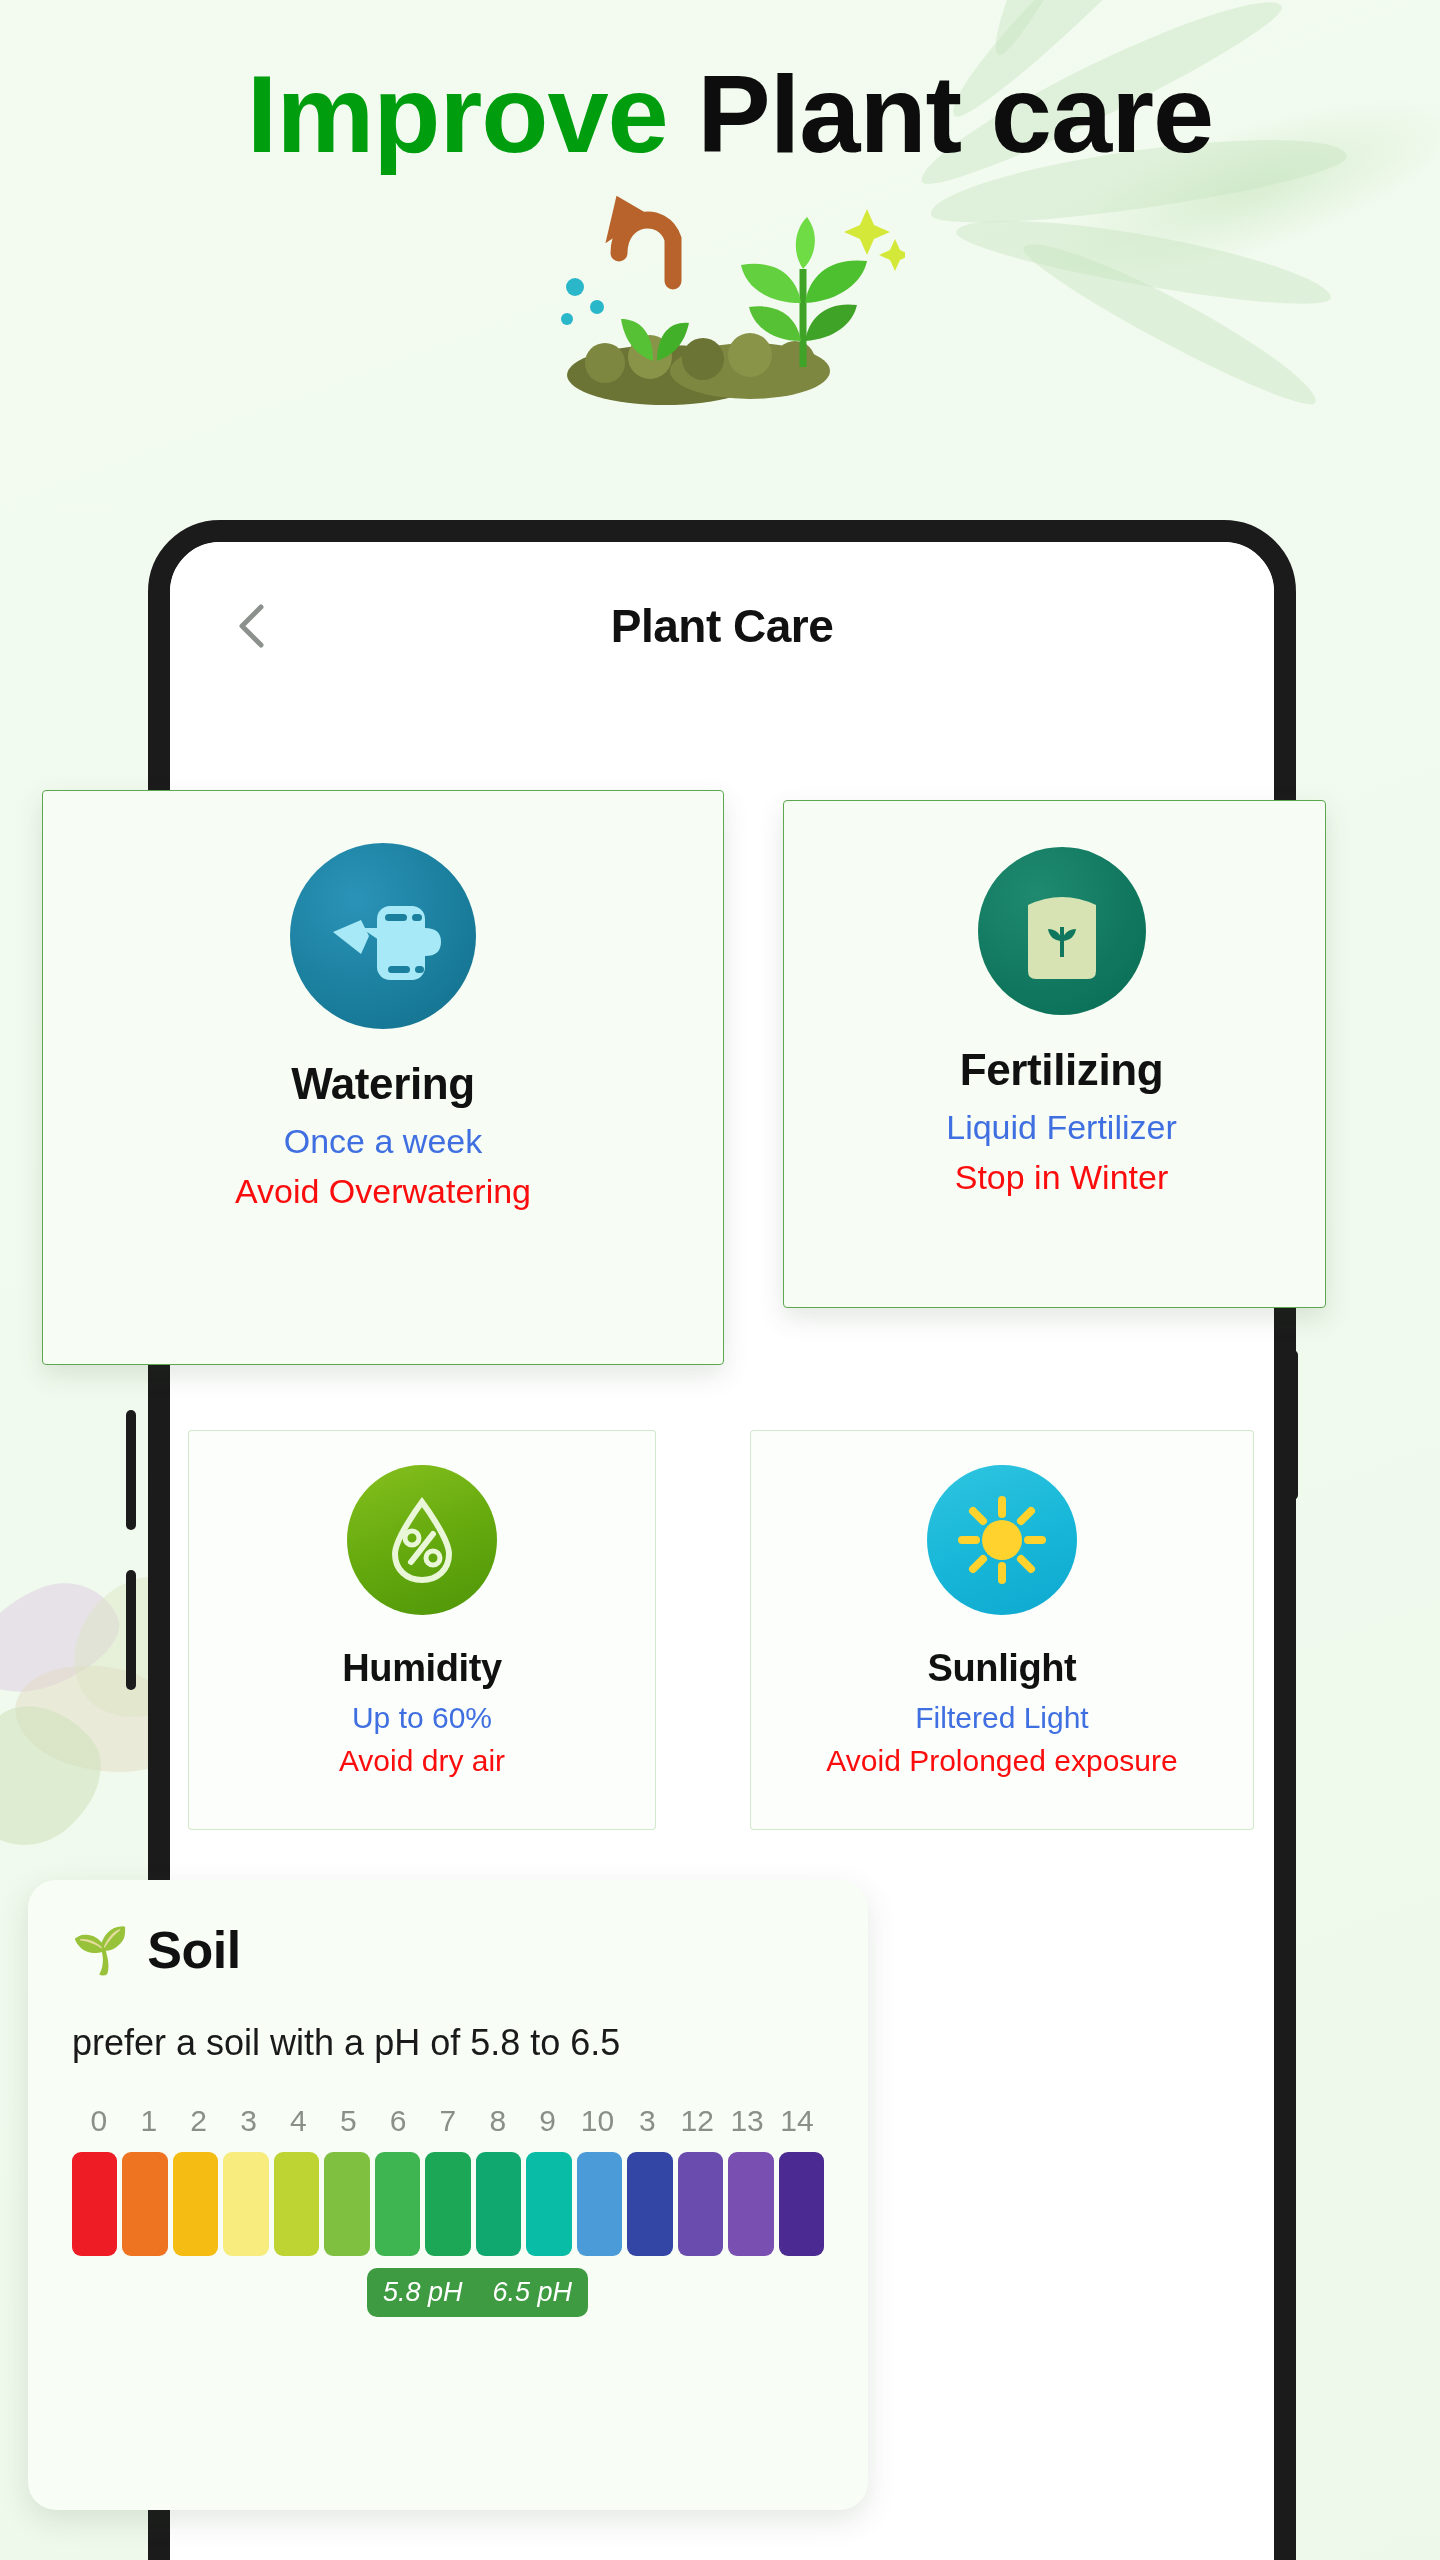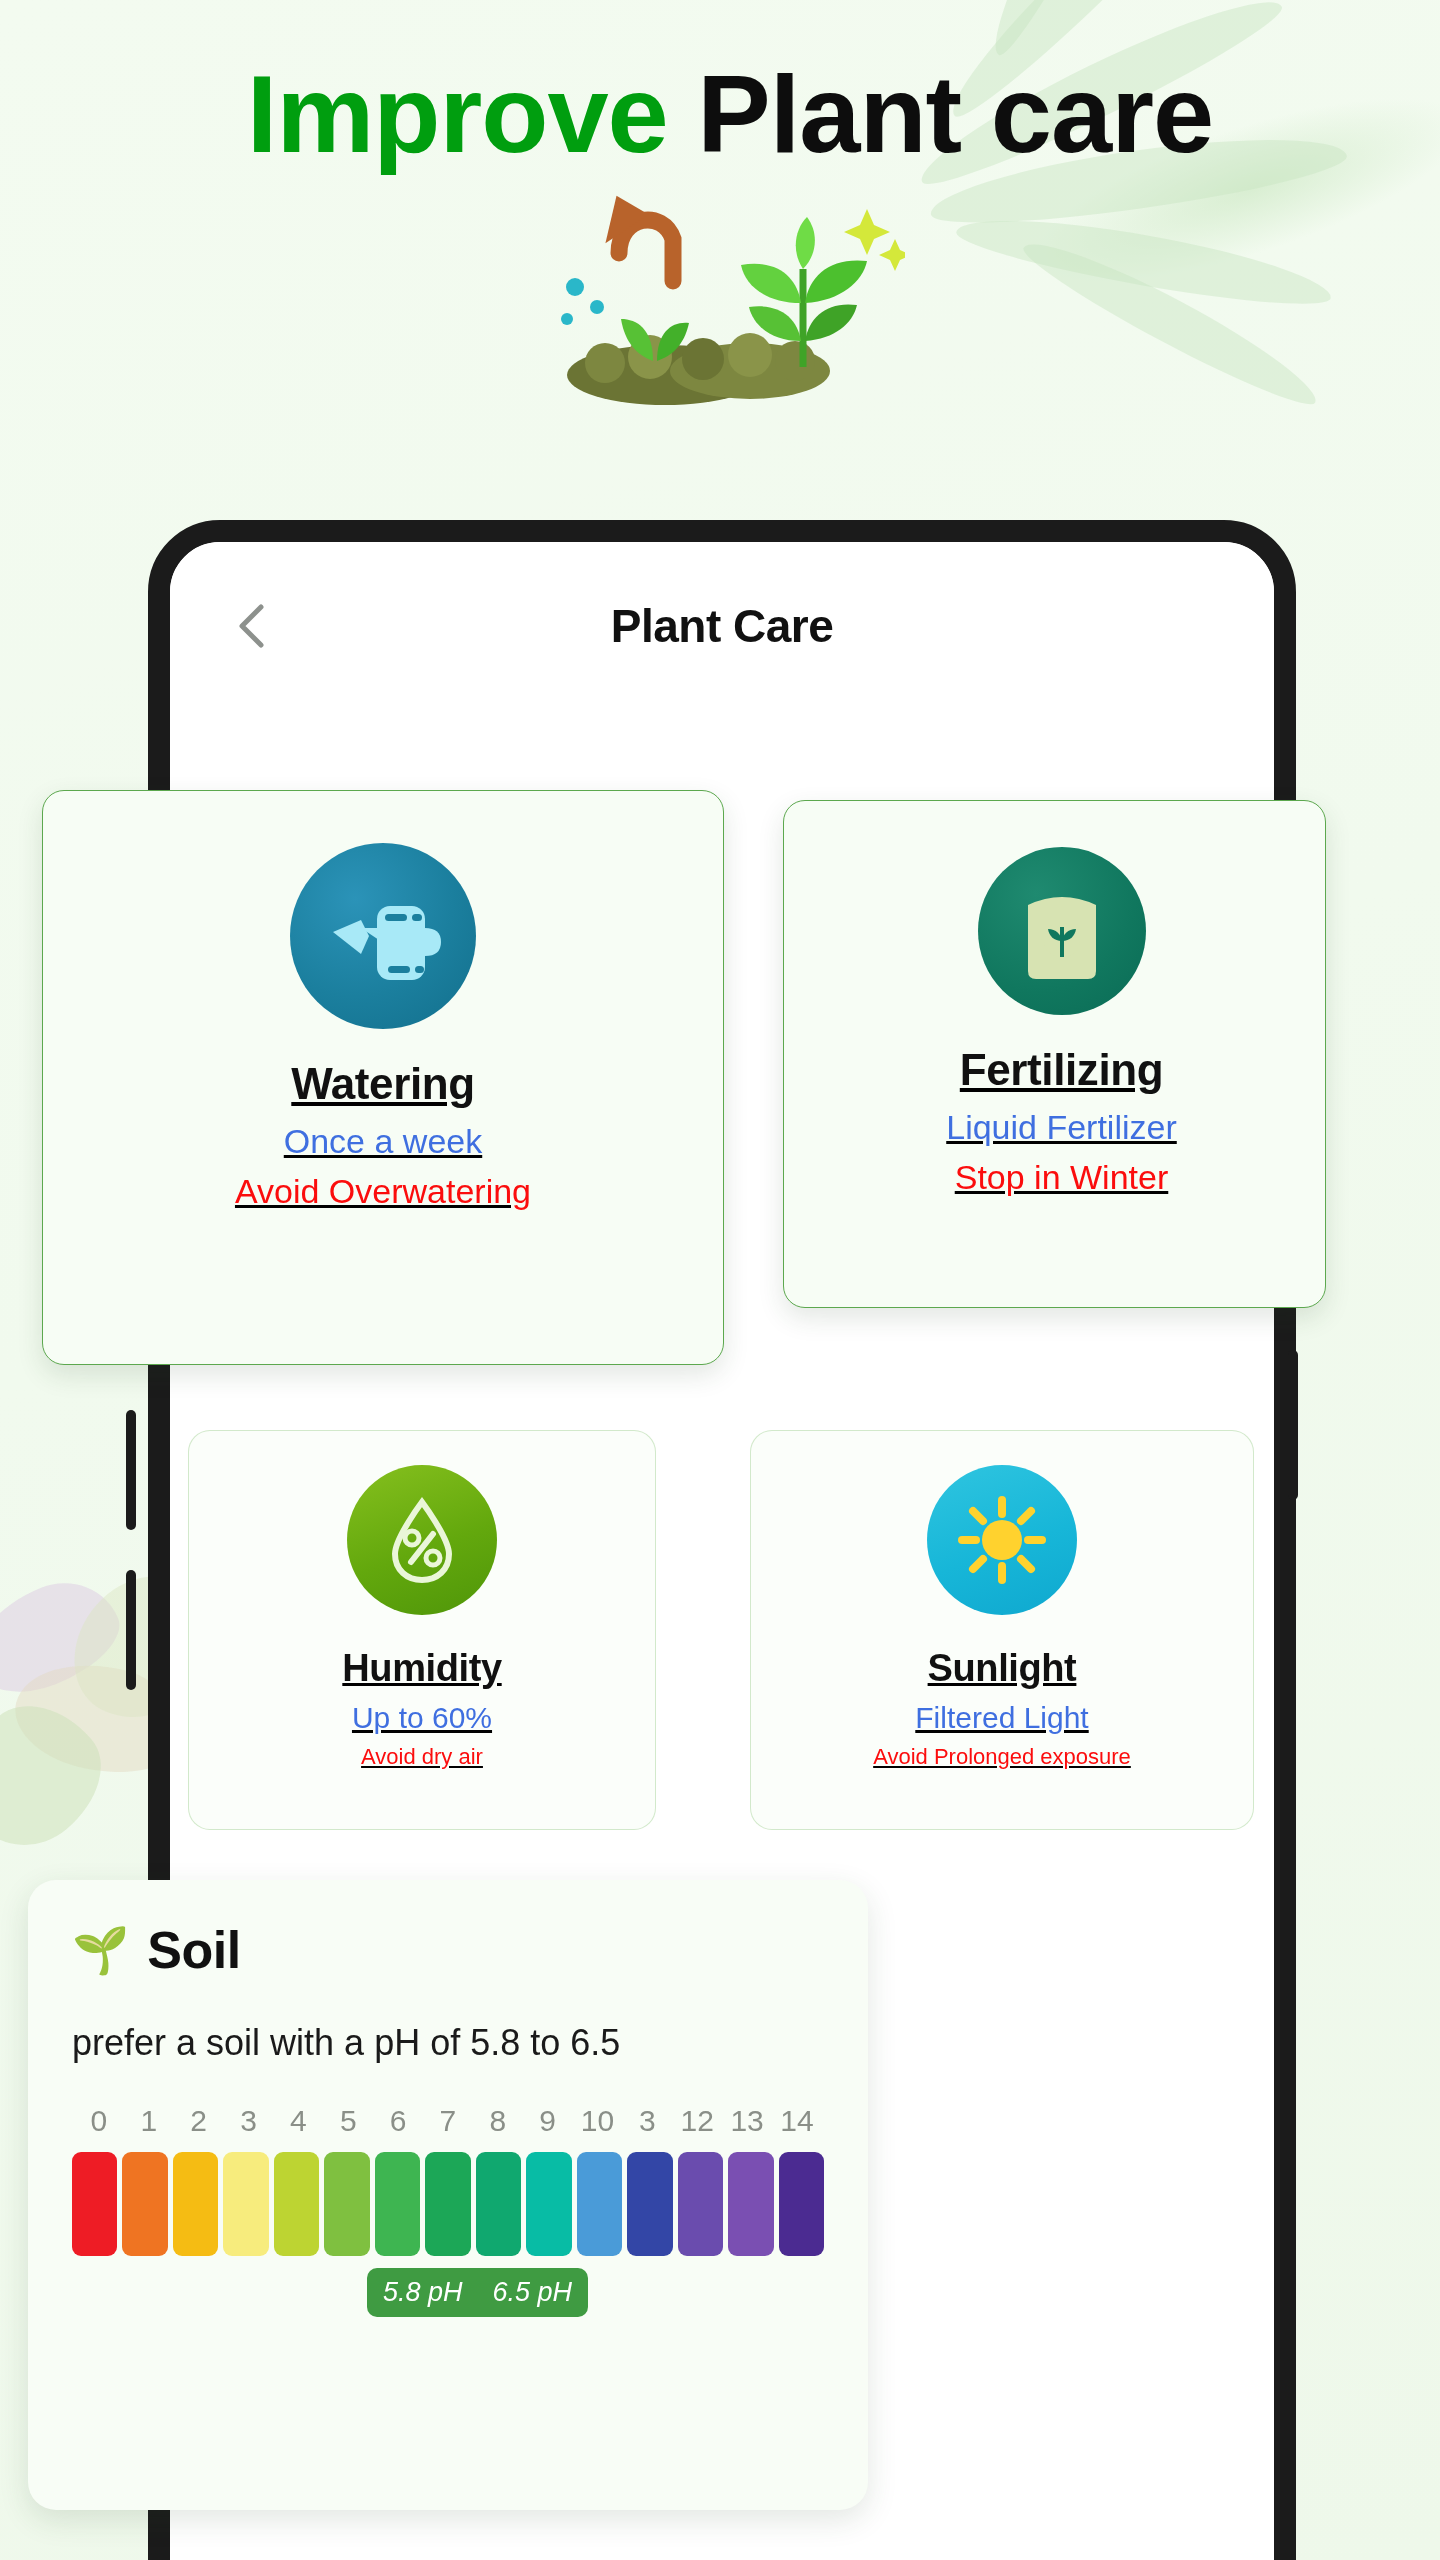--- a/index.html
+++ b/index.html
@@ -92,24 +92,24 @@
     font-size: 46px; font-weight: 700; color: #111;
     letter-spacing: -.5px;
   }
   .app-body { background: #fff; height: 100%; }
 
   
   .card {
     position: absolute;
     background: #f7fdf5;
     border: 1.5px solid #5ca84e;
-    border-radius: 22px;
+    border-radius: 4px;
     box-shadow: 0 10px 26px rgba(40,70,35,.13);
     z-index: 7;
-    display: flex; flex-direction: column; align-items: center; text-decoration: underline;
+    display: flex; flex-direction: column; align-items: center;
   }
   .card-watering { left: 42px; top: 790px; width: 682px; height: 575px; padding-top: 52px; }
   .card-fertilizing { left: 783px; top: 800px; width: 543px; height: 508px; padding-top: 46px; padding-left: 14px; }
   .card-humidity { left: 188px; top: 1430px; width: 468px; height: 400px; padding-top: 34px;
                    background: #fbfefa; border-color: rgba(205,231,197,.9); box-shadow: none; }
   .card-sunlight { left: 750px; top: 1430px; width: 504px; height: 400px; padding-top: 34px;
                    background: #fbfefa; border-color: rgba(205,231,197,.9); box-shadow: none; }
 
   .icon-circle {
     border-radius: 50%;
@@ -126,21 +126,21 @@
     margin-top: 30px; letter-spacing: -.4px; text-align: center;
   }
   .card-title.sm { font-size: 38px; margin-top: 32px; }
   .card-sub {
     font-size: 34px; color: #3f6fe0; margin-top: 13px; text-align: center; white-space: nowrap;
   }
   .card-sub.sm { font-size: 30px; margin-top: 11px; }
   .card-warn {
     font-size: 34px; color: #fb0d0d; margin-top: 11px; text-align: center; white-space: nowrap;
   }
-  .card-warn.sm { font-size: 22px; margin-top: 9px; text-align: center; }
+  .card-warn.sm { font-size: 30px; margin-top: 9px; text-align: center; }
 
   
   .soil-panel {
     position: absolute; left: 28px; top: 1880px;
     width: 840px; height: 630px;
     background: #f8fdf6;
     border-radius: 28px;
     box-shadow: 0 10px 30px rgba(40,70,35,.13);
     z-index: 8;
     padding: 40px 44px;

